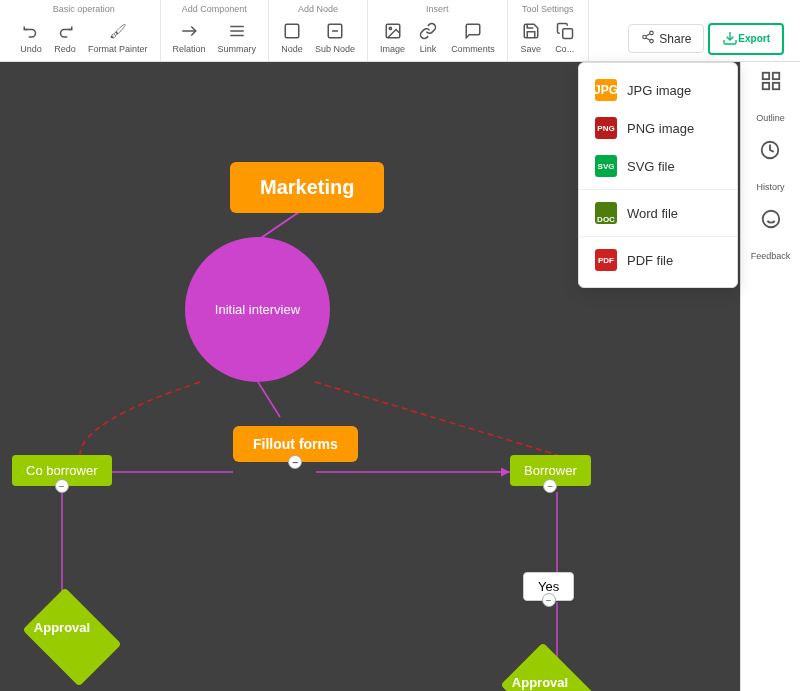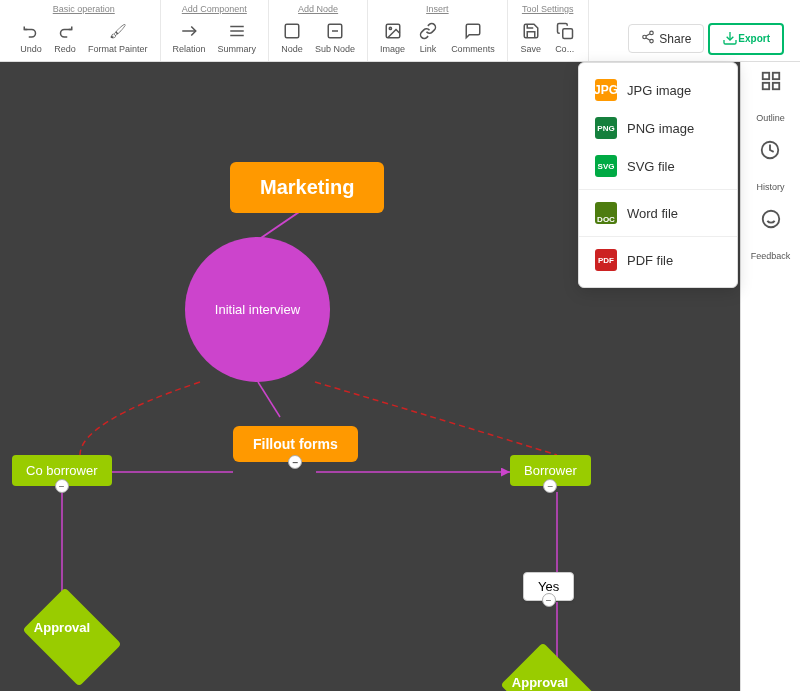--- a/index.html
+++ b/index.html
@@ -22,21 +22,20 @@
       align-items: center;
       padding: 4px 8px;
       border-right: 1px solid #e8e8e8;
       min-width: 60px;
     }
     .toolbar-group-label {
       font-size: 9px;
       color: #888;
       margin-bottom: 4px;
       white-space: nowrap;
-      text-decoration: underline;
     }
     .toolbar-buttons {
       display: flex;
       gap: 4px;
       align-items: center;
     }
     .toolbar-btn {
       display: flex;
       flex-direction: column;
       align-items: center;
@@ -302,21 +301,21 @@
       height: 22px;
       border-radius: 3px;
       display: flex;
       align-items: center;
       justify-content: center;
       font-size: 10px;
       font-weight: bold;
       color: white;
     }
     .icon-jpg { background: #ff9900; }
-    .icon-png { background: #15803d; }
+    .icon-png { background: #b91c1c; }
     .icon-svg { background: #00aa44; }
     .icon-doc { background: #4d7c0f; align-items: flex-end; }
     .icon-pdf { background: #cc2222; }
 
     .divider {
       height: 1px;
       background: #eee;
       margin: 4px 0;
     }
   </style>

